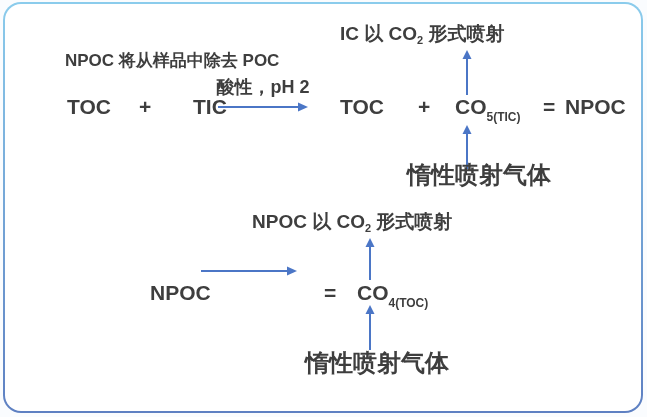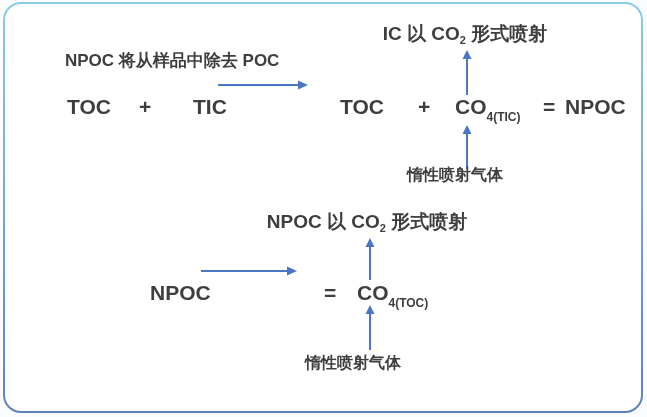--- a/index.html
+++ b/index.html
@@ -24,24 +24,24 @@
     background:linear-gradient(to bottom,var(--frame-top),var(--frame-bottom));
   }
   .frame-inner{
     position:absolute;inset:2px;border-radius:16px;
     background:var(--frame-fill);
   }
   .abs{position:absolute;white-space:nowrap;}
   .eq{font-size:21px;font-weight:700;line-height:24px;margin-left:12px;}
   .ttl{font-size:19px;font-weight:700;line-height:22px;}
   .hdg{font-size:17px;font-weight:700;line-height:20px;margin-left:11px;}
-  .gas{font-size:16px;font-weight:700;line-height:23px;}
+  .gas{font-size:24px;font-weight:700;line-height:23px;}
   .sub{font-size:12px;font-weight:700;position:relative;top:7px;letter-spacing:0;}
   .sub-sm{font-size:11px;font-weight:700;position:relative;top:4px;}
-  .center{text-align:center;}
+  .center{}
   .harrow{display:flex;flex-direction:column;align-items:center;}
   .harrow .lbl{font-size:18px;font-weight:700;line-height:22px;}
   .harrow svg{display:block;margin-top:3px;}
   svg line{stroke:var(--arrow);stroke-width:2;}
   svg polygon{fill:var(--arrow);}
 </style>
 </head>
 <body>
 
 <div class="frame">
@@ -59,30 +59,31 @@
       <line x1="6" y1="45" x2="6" y2="7"></line>
       <polygon points="6,0 1.5,9 10.5,9"></polygon>
     </svg>
 </span>
 
 <div class="abs eq" style="left:55px;top:95px;">TOC</div>
 <div class="abs eq" style="left:127px;top:95px;">+</div>
 <div class="abs eq" style="left:181px;top:95px;text-align:right;">TIC</div>
 
 <div class="abs harrow" style="left:215px;top:76px;width:96px;">
+  <span class="lbl">酸性，pH 2</span>
   <svg width="90" height="12" viewBox="0 0 90 12">
       <line x1="0" y1="6" x2="81" y2="6"></line>
       <polygon points="90,6 80,1.5 80,10.5"></polygon>
     </svg>
 </div>
 
 <div class="abs eq" style="left:328px;top:95px;">TOC</div>
 <div class="abs eq" style="left:406px;top:95px;">+</div>
 <div class="abs eq" style="left:443px;top:95px;">
-  <span>CO</span><span class="sub">4(TIC)</span>
+  <span>CO</span><span class="sub">5(TIC)</span>
 </div>
 <div class="abs eq" style="left:531px;top:95px;">=</div>
 <div class="abs eq" style="left:553px;top:95px;">NPOC</div>
 
 <span class="abs" style="left:461px;top:125px;">
   <svg width="12" height="44" viewBox="0 0 12 44">
       <line x1="6" y1="44" x2="6" y2="7"></line>
       <polygon points="6,0 1.5,9 10.5,9"></polygon>
     </svg>
 </span>

